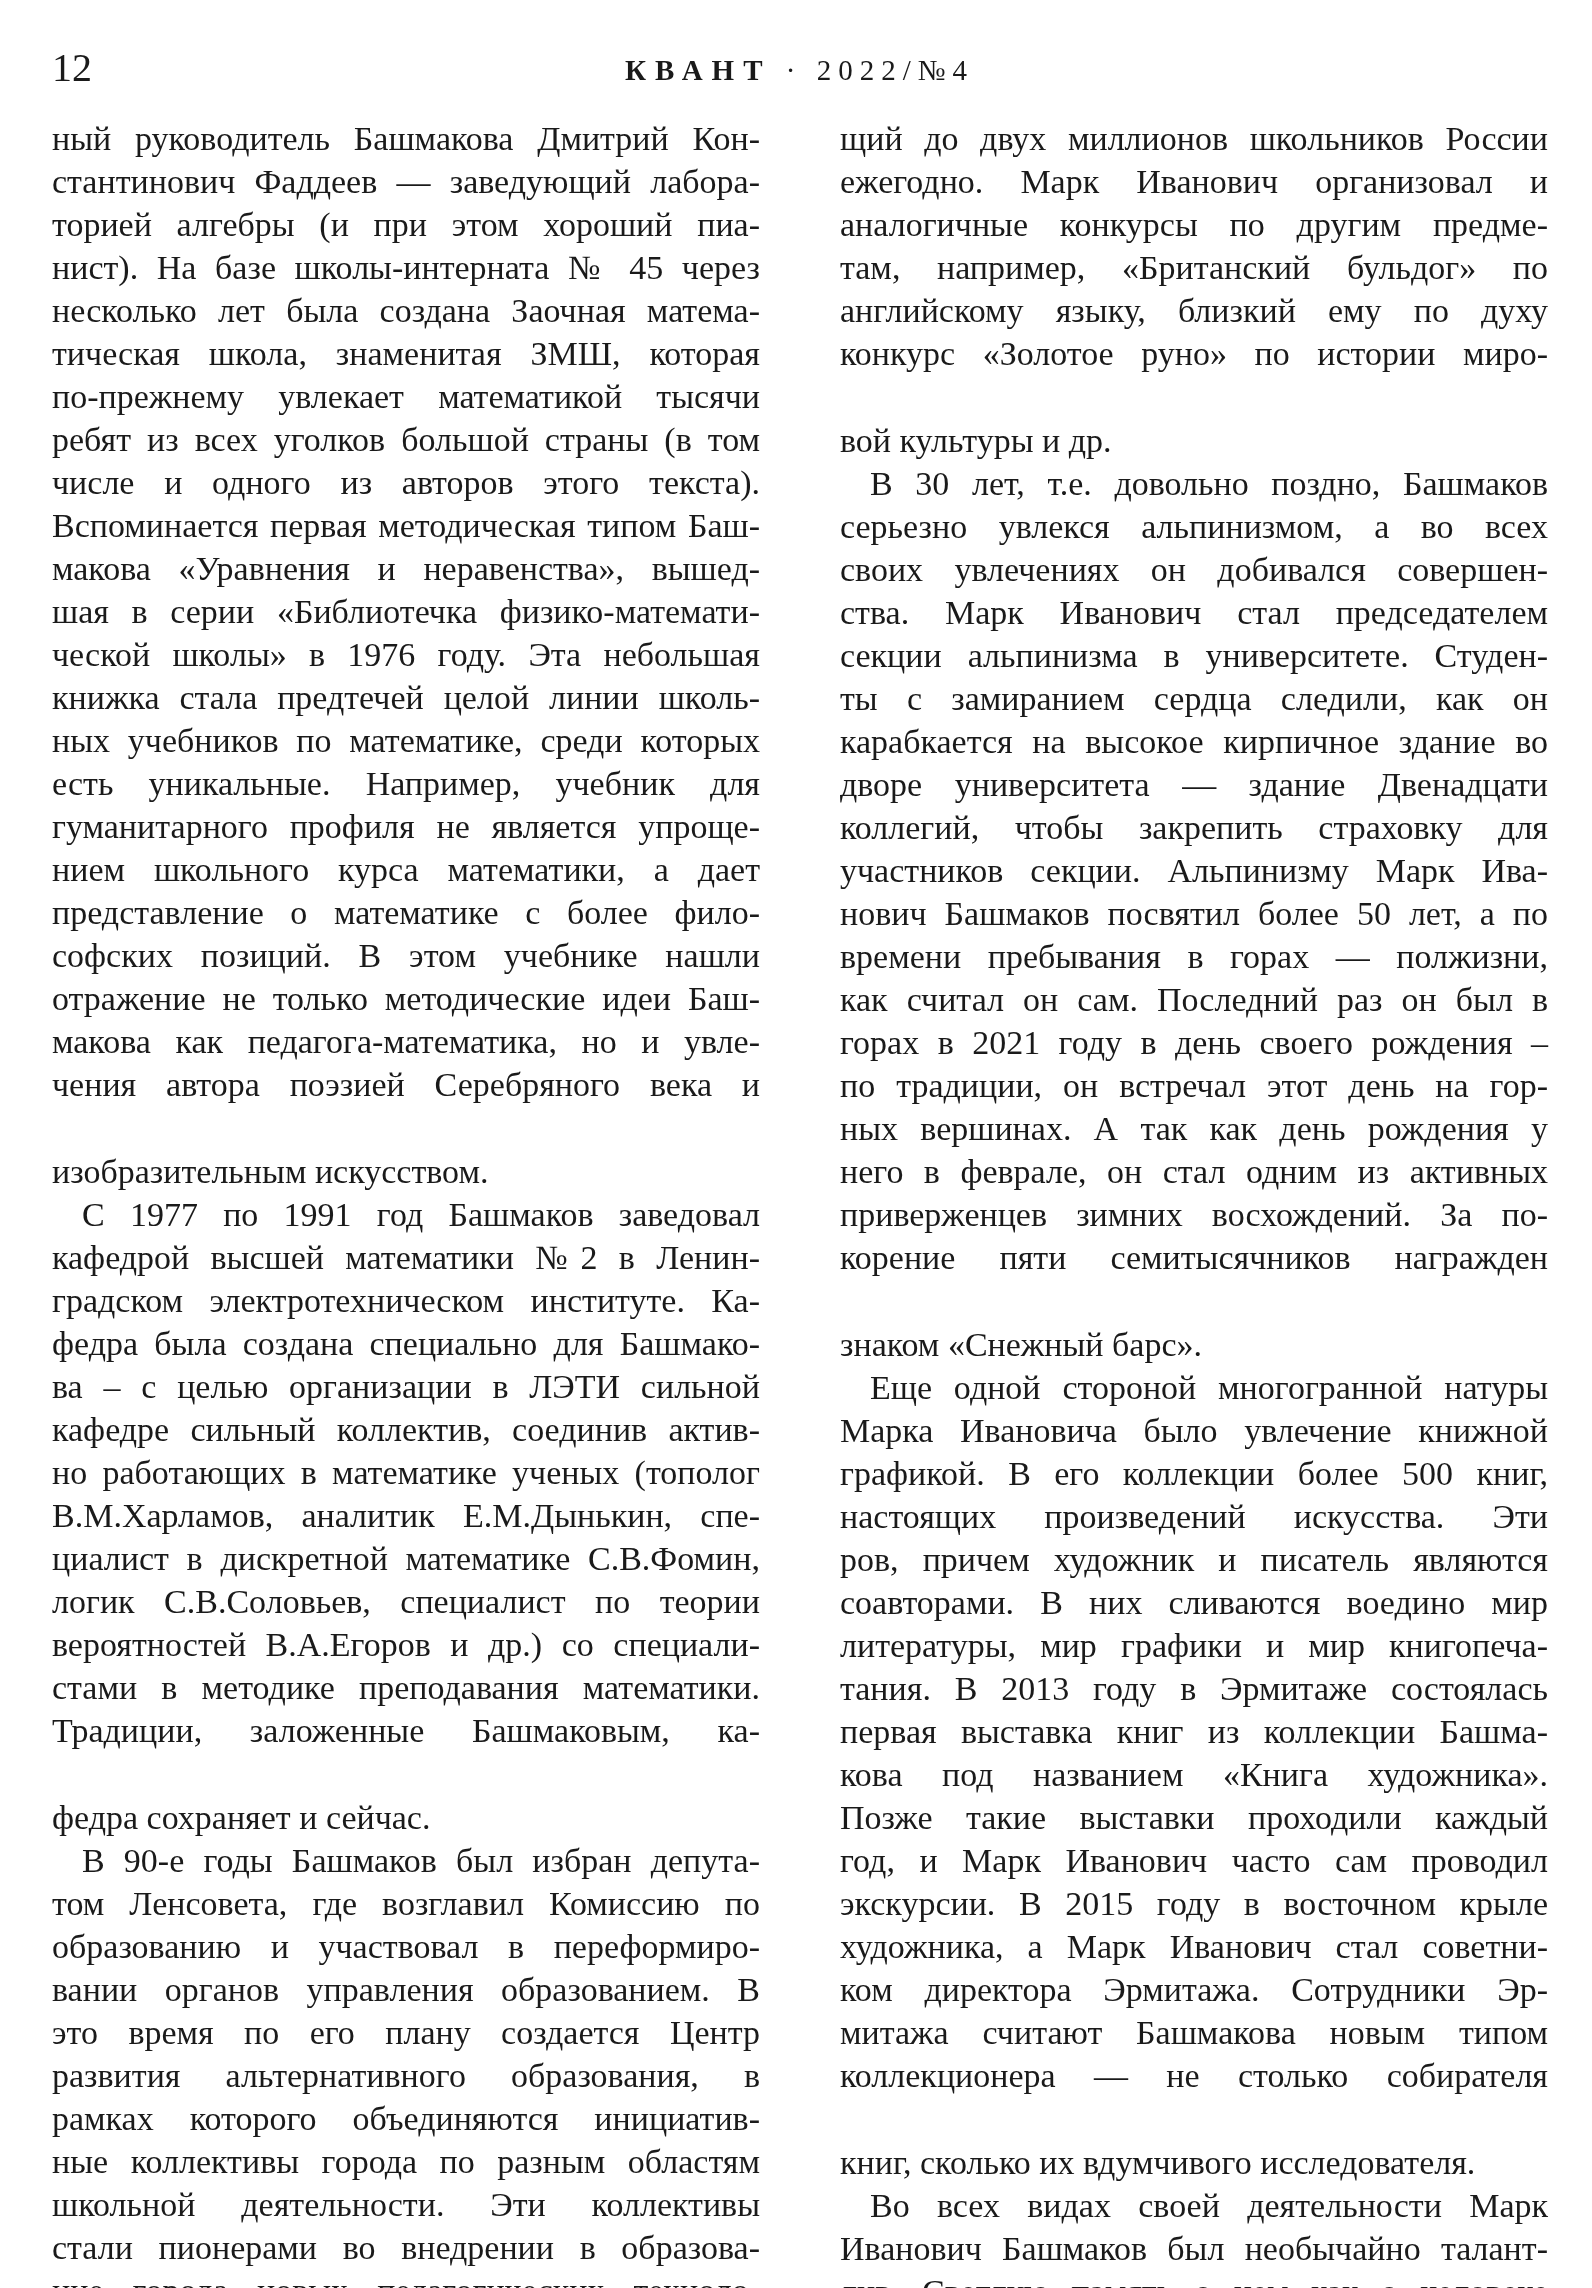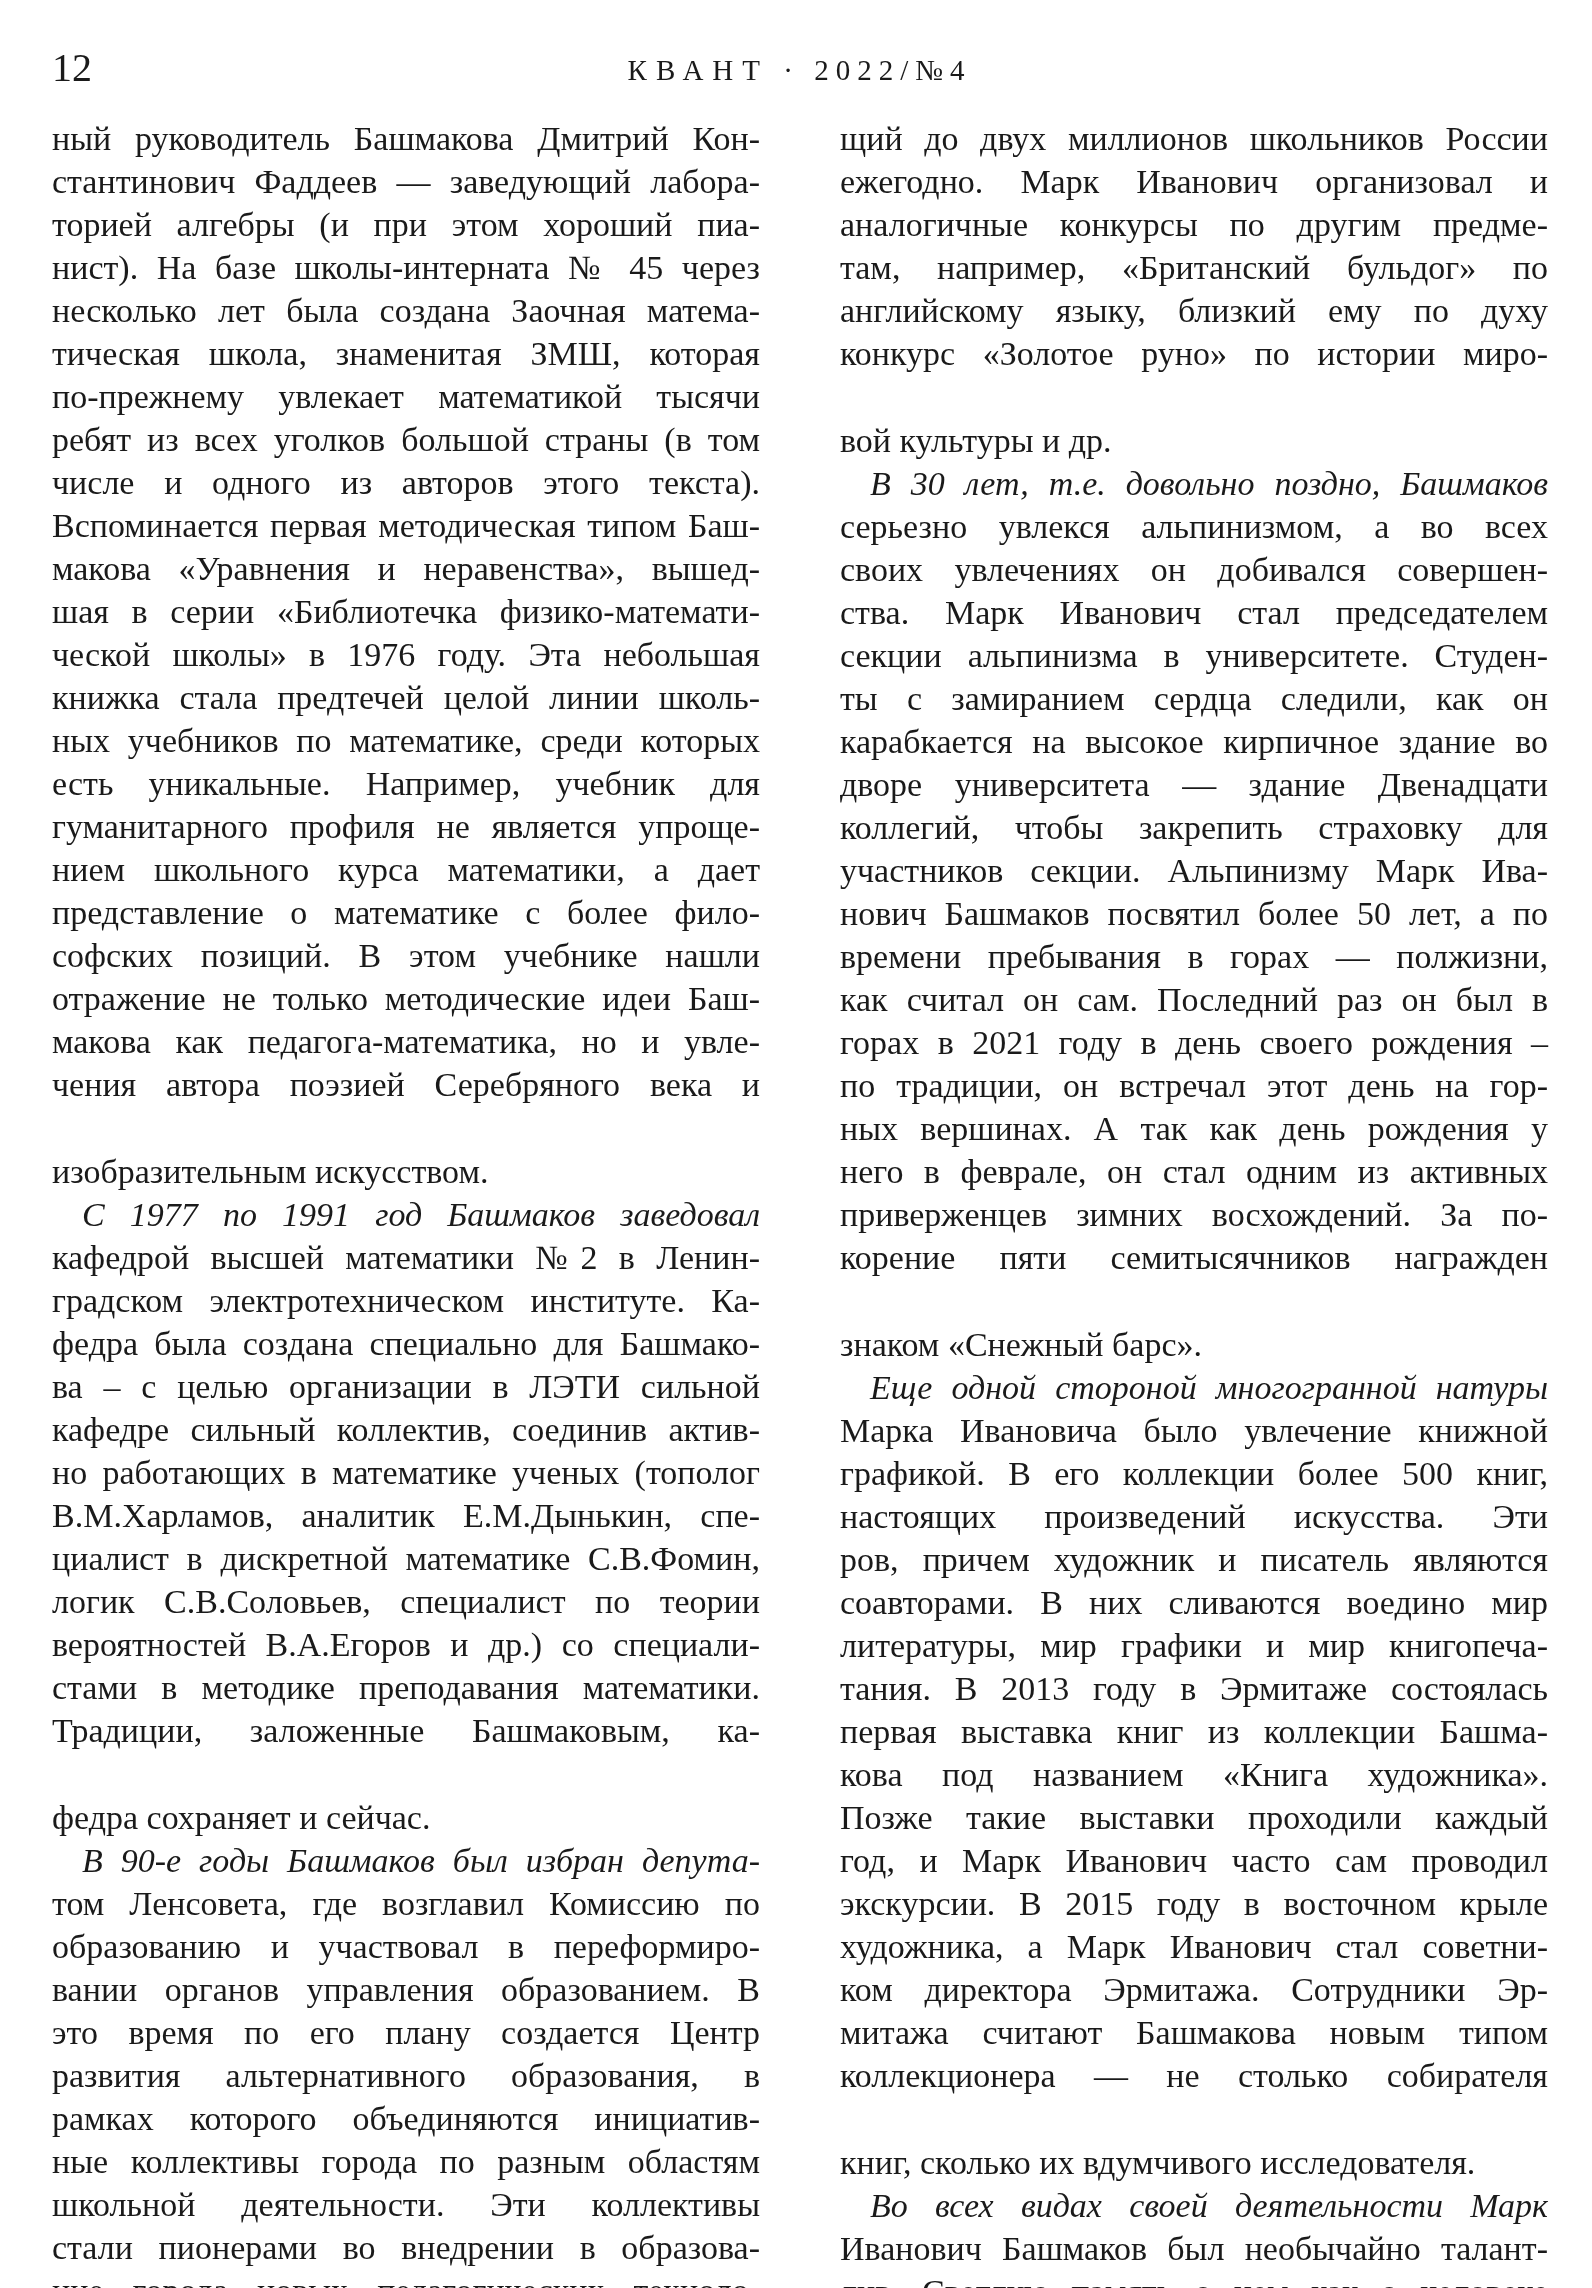--- a/index.html
+++ b/index.html
@@ -1,25 +1,25 @@
 <!DOCTYPE html>
 <html><head>
 <meta charset="utf-8">
 <style>
   html, body { margin: 0; padding: 0; background: #ffffff; }
   body { width: 1592px; height: 2289px; position: relative; overflow: hidden; color: #1a1a1a; }
   .header { position: absolute; top: 40px; left: 52px; right: 45px; height: 60px; }
   .page-num { position: absolute; left: 0; top: 4px; font-family: "Liberation Serif", serif; font-size: 40px; line-height: 48px; }
   .running { position: absolute; left: 0; right: 0; text-align: center; top: 10px; font-family: "Liberation Serif", serif; font-size: 29px; line-height: 40px; letter-spacing: 7px; }
-  .running .mag { font-weight: normal; letter-spacing: 9px; }
+  .running .mag { font-weight: bold; letter-spacing: 9px; }
   .col { position: absolute; top: 117px; width: 708px; font-family: "Liberation Serif", serif; font-size: 34px; line-height: 43px; }
   .col.left { left: 52px; }
   .col.right { left: 840px; }
   .ln { display: block; height: 43px; white-space: nowrap; text-align: justify; text-align-last: justify; overflow: visible; }
-  .ln.indent { padding-left: 30px; font-style: italic; }
+  .ln.indent { padding-left: 30px; }
   .ln.last { text-align-last: left; margin-top: 44px; }
 </style>
 </head>
 <body>
 
 <div class="header">
   <span class="page-num">12</span>
   <div class="running">
     <span class="mag">КВАНТ</span>
     <span>·</span>

